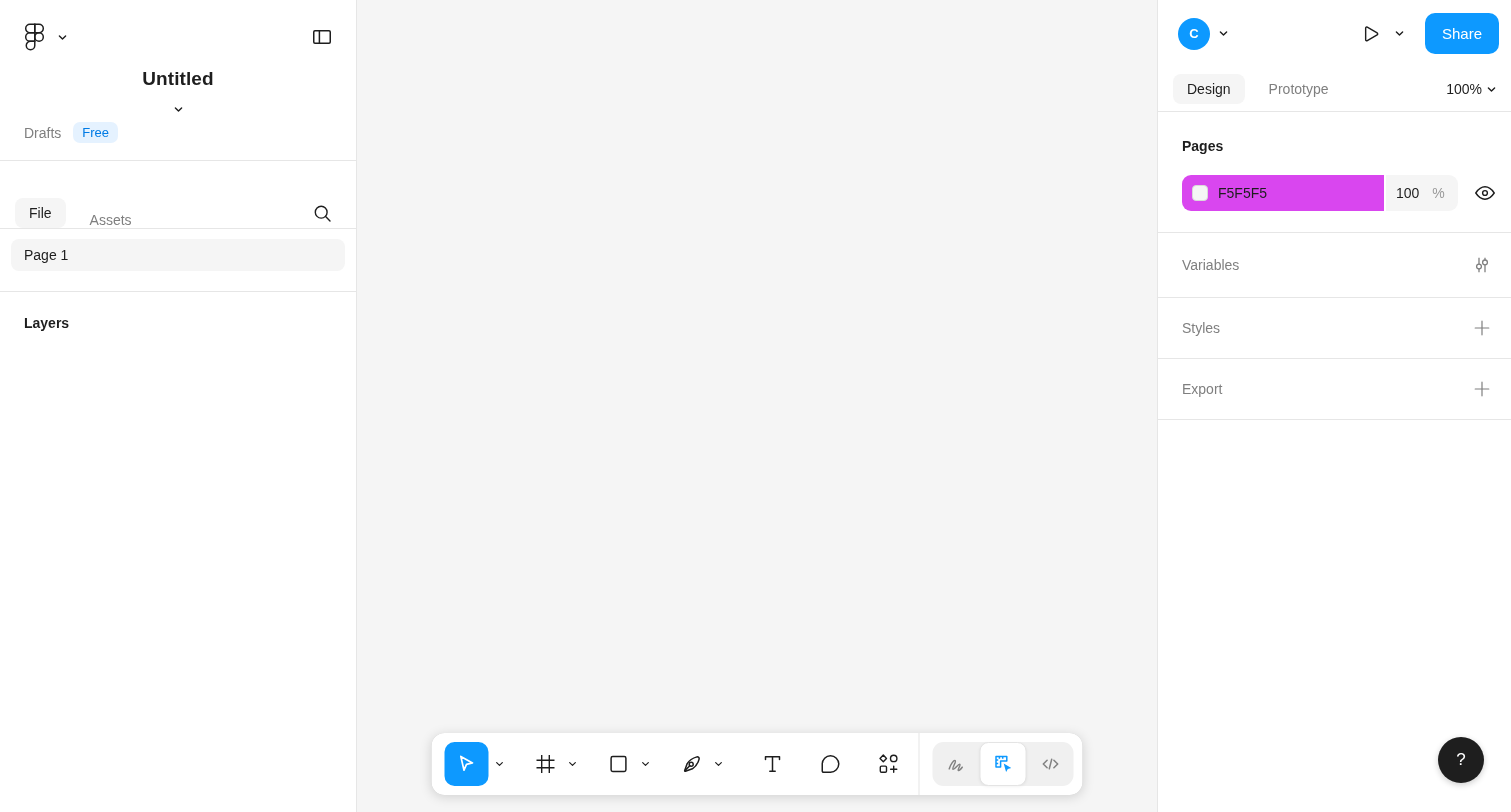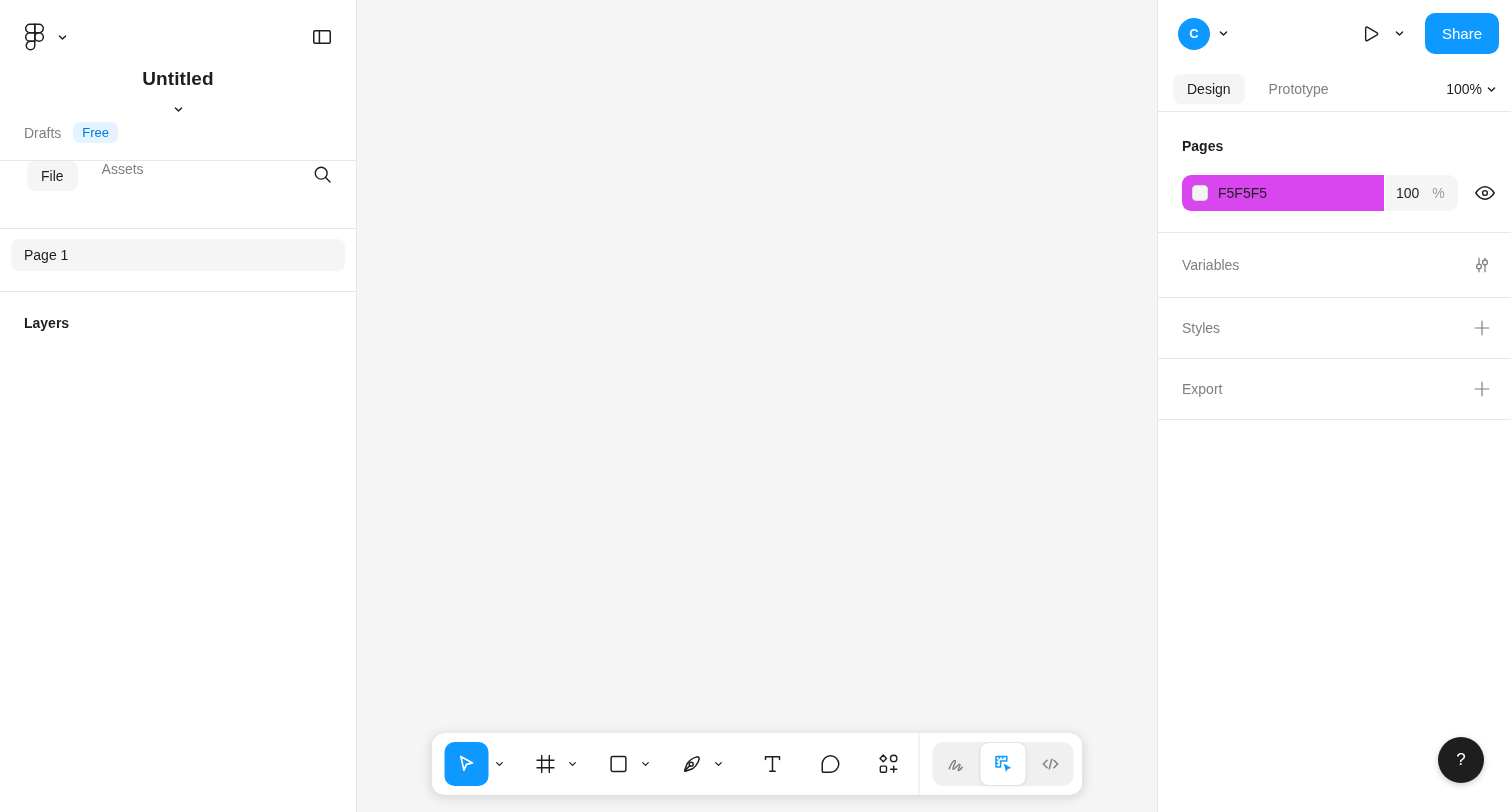--- a/index.html
+++ b/index.html
@@ -30,21 +30,21 @@
   .file-title { font-size: 19px; font-weight: 600; letter-spacing: .1px; }
   .file-meta { display: flex; align-items: center; gap: 12px; padding: 7px 24px 0; }
   .drafts { color: #7f7f7f; font-size: 14px; }
   .badge-free {
     background: #e5f2ff; color: #007be5; font-size: 13px; font-weight: 500;
     padding: 4px 9px; border-radius: 7px; line-height: 1;
   }
   .divider-h { height: 1px; background: #e6e6e6; flex: none; }
   .ls-divider1 { margin-top: 17px; }
   .ls-tabs {
-    height: 67px; display: flex; align-items: flex-start; padding: 0 19px 0 15px; margin-left: 12px;
+    height: 67px; display: flex; align-items: flex-end; padding: 0 19px 0 15px;
   }
   .tab-pill {
     padding: 7px 14px; border-radius: 8px; font-weight: 400; cursor: default;
   }
   .tab-pill.active { background: #f5f5f5; }
   .tab-plain { color: #7f7f7f; margin-left: 24px; cursor: default; }
   .ls-search { margin-left: auto; width: 28px; height: 28px; cursor: pointer; }
   .pages-header {
     display: flex; align-items: center; justify-content: space-between;
     padding: 13px 14px 0 24px; height: 56px;

